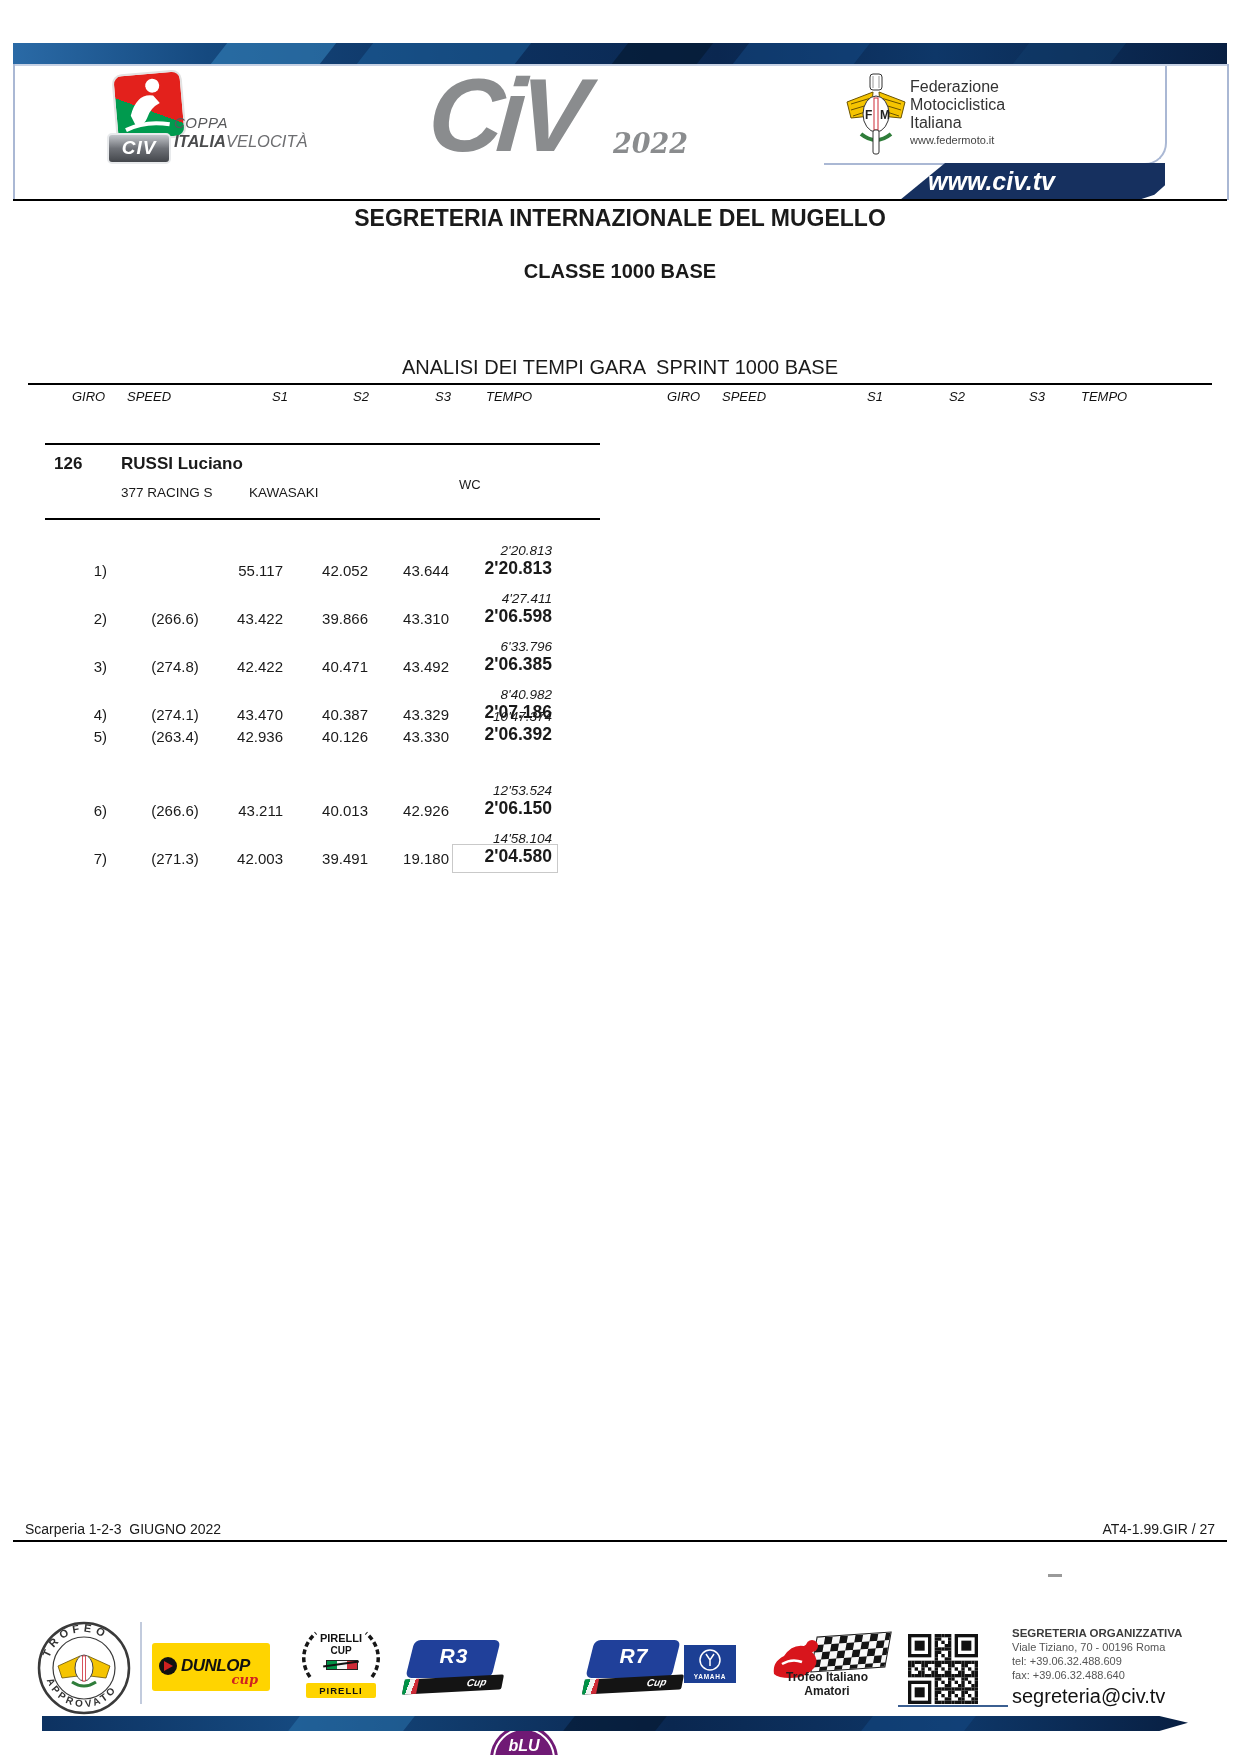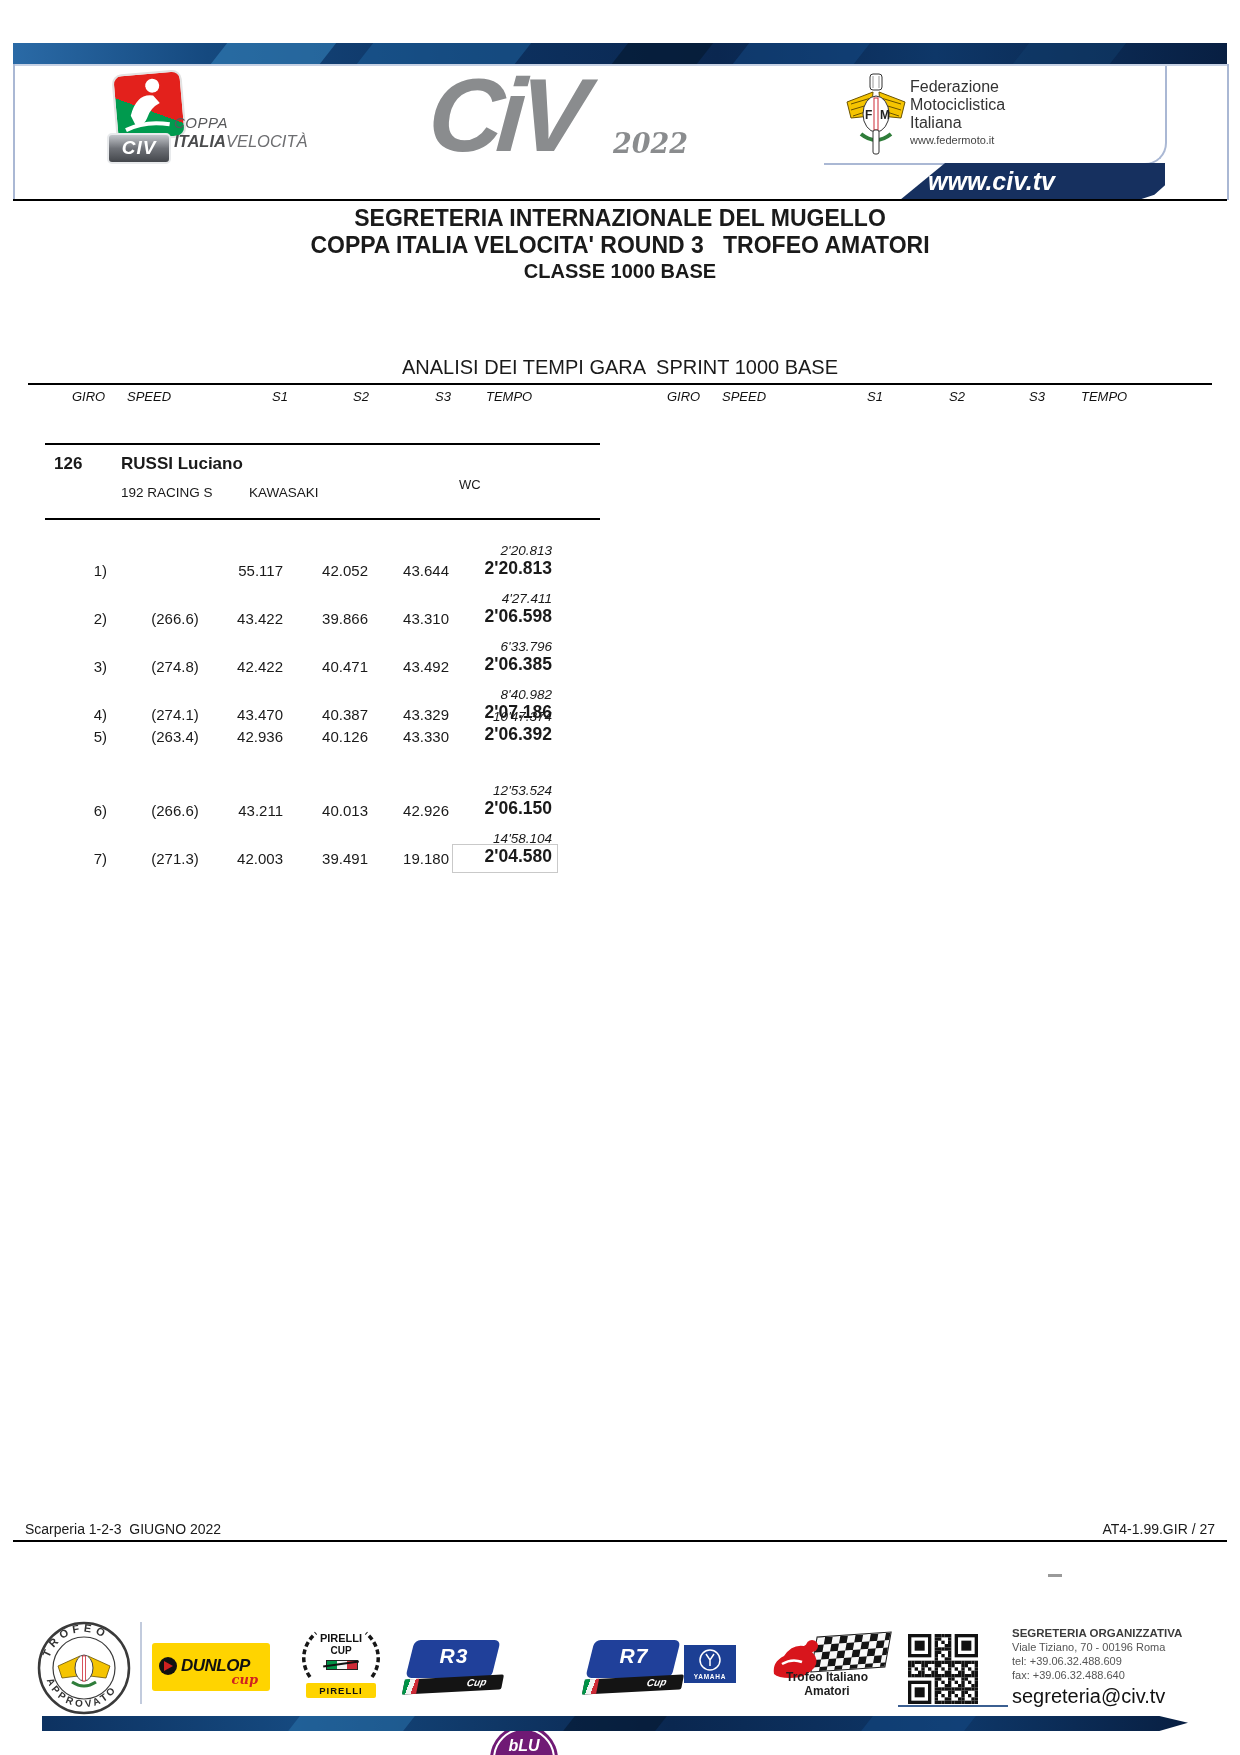--- a/index.html
+++ b/index.html
@@ -224,21 +224,20 @@
       <div>Italiana</div>
     </div>
     <div class="abs fmi-site">www.federmoto.it</div>
 
     <div class="abs civtv">www.civ.tv</div>
   </div>
 
   <div class="abs black-rule"></div>
 
   <div class="abs t-center title1">SEGRETERIA INTERNAZIONALE DEL MUGELLO</div>
-  <div class="abs t-center title2">COPPA ITALIA VELOCITA' ROUND 3   TROFEO AMATORI</div>
   <div class="abs t-center title3">CLASSE 1000 BASE</div>
   <div class="abs t-center analysis">ANALISI DEI TEMPI GARA  SPRINT 1000 BASE</div>
   <div class="abs analysis-rule"></div>
 
   <div class="abs th th-giro-l">GIRO</div>
   <div class="abs th th-speed-l">SPEED</div>
   <div class="abs th r th-s1-l">S1</div>
   <div class="abs th r th-s2-l">S2</div>
   <div class="abs th r th-s3-l">S3</div>
   <div class="abs th th-tempo-l">TEMPO</div>
@@ -247,21 +246,21 @@
   <div class="abs th th-speed-r">SPEED</div>
   <div class="abs th r th-s1-r">S1</div>
   <div class="abs th r th-s2-r">S2</div>
   <div class="abs th r th-s3-r">S3</div>
   <div class="abs th th-tempo-r">TEMPO</div>
 
   <div class="abs rider-rule-top"></div>
   <div class="abs rider-num">126</div>
   <div class="abs rider-name">RUSSI Luciano</div>
   <div class="abs rider-lic">WC</div>
-  <div class="abs rider-team">192 RACING S</div>
+  <div class="abs rider-team">377 RACING S</div>
   <div class="abs rider-bike">KAWASAKI</div>
   <div class="abs rider-rule-bot"></div>
 
   <div id="laps">
     <div class="lap-row" style="top: 543px;">
       <span class="lap-cum">2'20.813</span>
       <span class="lap-num">1)</span>
       <span class="lap-speed"></span>
       <span class="lap-s1">55.117</span>
       <span class="lap-s2">42.052</span>

